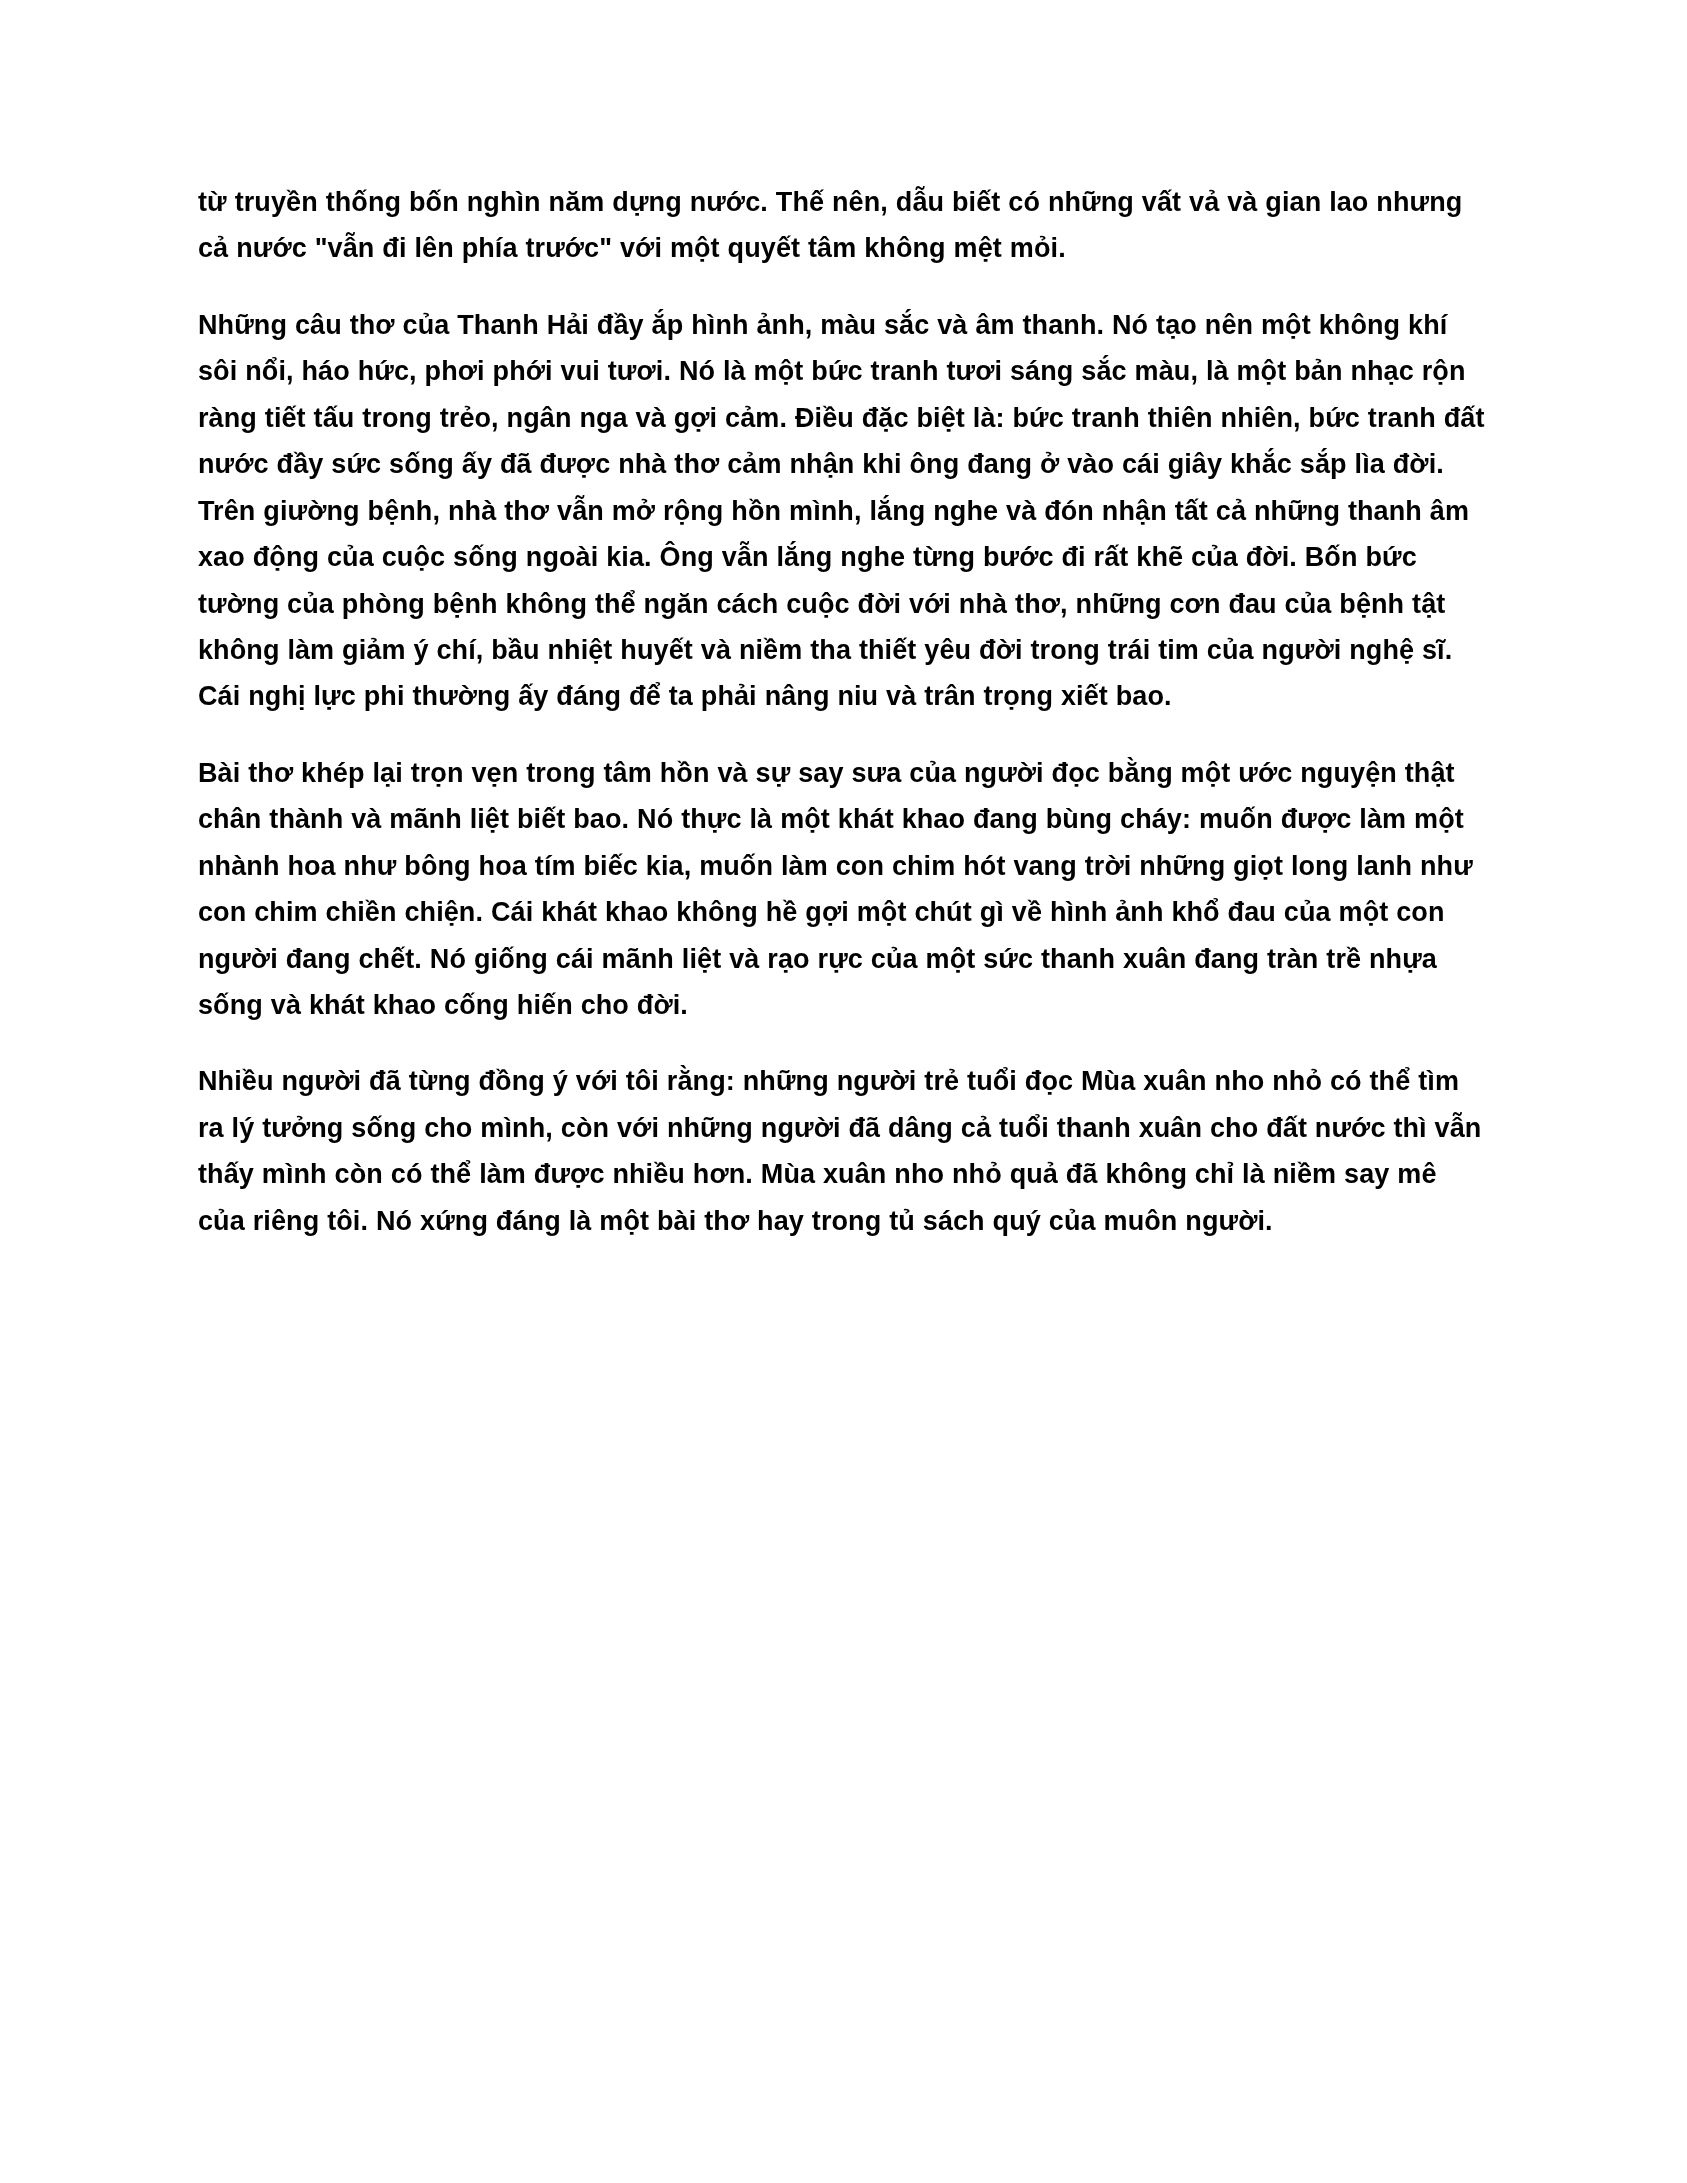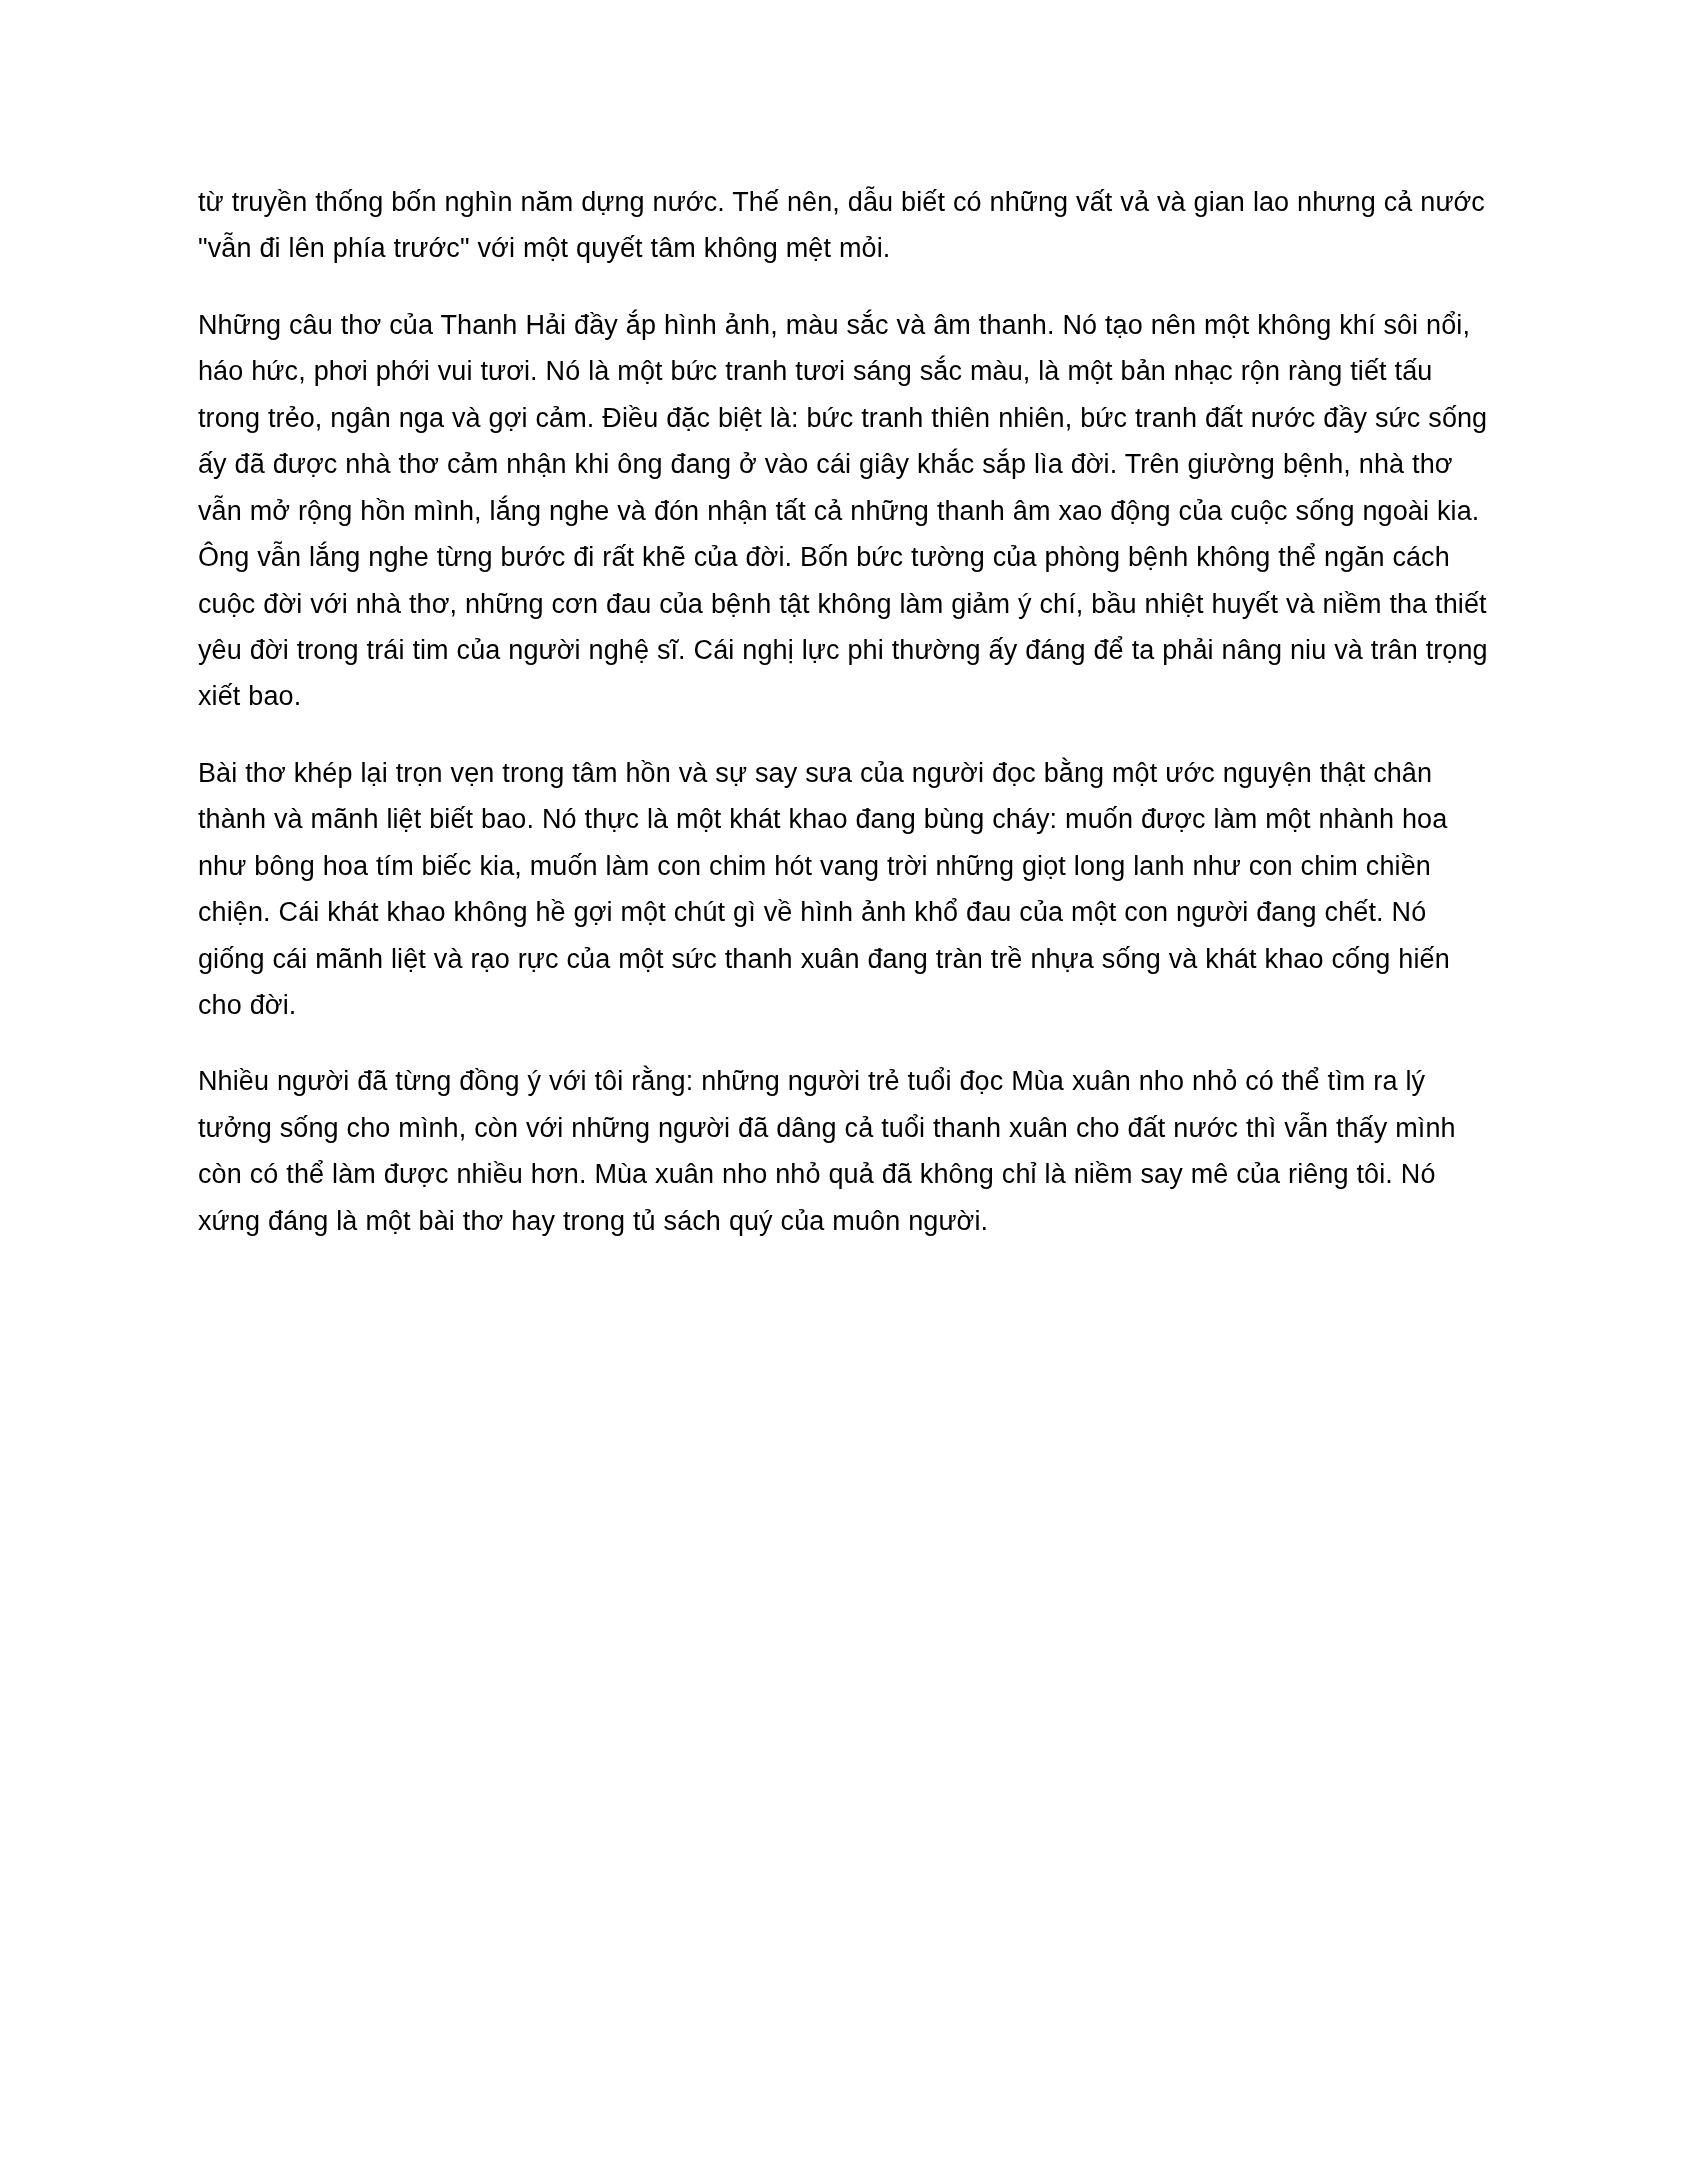--- a/index.html
+++ b/index.html
@@ -13,20 +13,21 @@
     font-family: "Liberation Sans", sans-serif;
     color: #000000;
     -webkit-font-smoothing: antialiased;
   }
   .page {
     box-sizing: border-box;
     width: 1518px;
     height: 2183px;
     padding: 179px 198px 0 198px;
     background: #ffffff;
+    font-weight: bold;
   }
   .doc-body {
     width: 1290px;
   }
   .para {
     font-size: 27px;
     line-height: 1.72;
     letter-spacing: 0.1px;
     text-align: left;
     margin: 0 0 30px 0;

